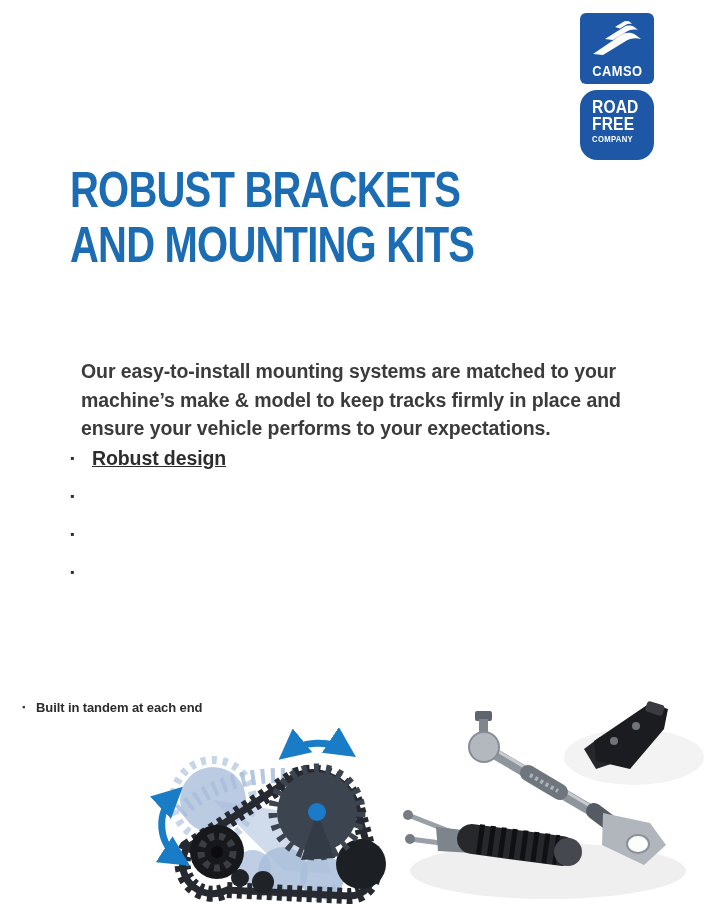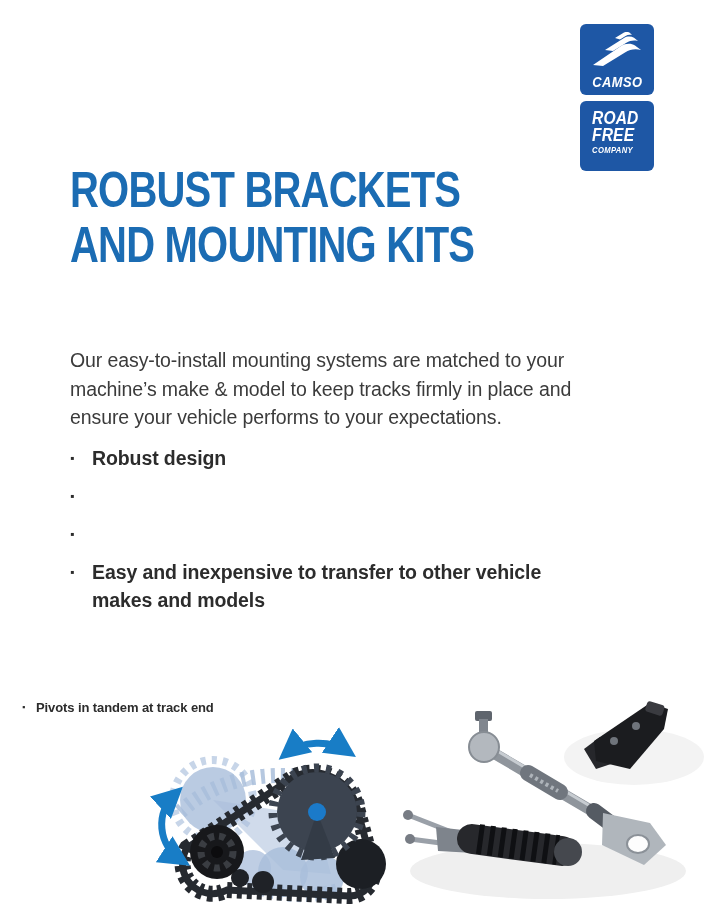--- a/index.html
+++ b/index.html
@@ -1,65 +1,65 @@
 <!DOCTYPE html>
 <html style="--logo-blue: #1e57a5; --heading-blue: #1b6cb3; --body-text: #3b3b3b; --bullet-text: #2c2c2c; --arrow-blue: #187dc6; --hub-blue: #1b7ac9; --ghost-blue: #a9bedb; --track-dark: #262a30;"><head>
 <meta charset="utf-8">
 <style>
   html,body{margin:0;padding:0;background:#ffffff;}
   .page{
     position:relative;width:720px;height:920px;background:#ffffff;overflow:hidden;
     font-family:"Liberation Sans",sans-serif;
   }
   
-  .logo-stack{position:absolute;left:580px;top:24px;width:68px;font-style:italic;}
+  .logo-stack{position:absolute;left:580px;top:13px;width:68px;}
   .logo-box{
     background:var(--logo-blue,#1e57a5);border-radius:6px;color:#ffffff;
     box-sizing:border-box;
   }
   .camso-box{width:74px;height:71px;display:flex;flex-direction:column;align-items:center;justify-content:flex-end;padding-bottom:6px;}
   .camso-box svg{position:absolute;top:8px;left:11px;}
   .camso-word{
     font-weight:700;font-size:14px;letter-spacing:.5px;line-height:14px;
     transform:scaleX(.92);transform-origin:center;
   }
-  .roadfree-box{width:74px;height:70px;margin-top:6px;padding:8px 0 0 12px;}
+  .roadfree-box{width:74px;height:70px;margin-top:6px;padding:8px 0 0 12px;border-radius:17px;}
   .rf-line{
     display:block;font-weight:700;font-size:19px;line-height:17px;letter-spacing:.2px;
     transform:scaleX(.82);transform-origin:0 0;white-space:nowrap;
   }
   .rf-company{
     display:block;font-weight:700;font-size:8.5px;line-height:12px;letter-spacing:.4px;
     transform:scaleX(.9);transform-origin:0 0;white-space:nowrap;margin-top:1px;
   }
   
   .heading{
     position:absolute;left:70px;top:163px;margin:0;
     color:var(--heading-blue,#1b6cb3);
     font-size:50px;line-height:55px;font-weight:700;letter-spacing:-1px;
     transform:scaleX(.8);transform-origin:0 0;
   }
   .h-line{display:block;white-space:nowrap;}
   
   .intro{
-    position:absolute;left:70px;top:346px;margin:0;width:600px;
+    position:absolute;left:70px;top:346px;margin:11px;width:600px;
     color:var(--body-text,#3b3b3b);
-    font-size:19.5px;line-height:28.5px;font-weight:400;letter-spacing:-.1px;
+    font-size:19.5px;line-height:28.5px;font-weight:700;letter-spacing:-.1px;
     white-space:pre-line;
   }
   
   .bullets{position:absolute;left:70px;top:444px;margin:0;padding:0;list-style:none;width:580px;}
   .bullet{display:flex;align-items:flex-start;margin:0 0 10px 0;}
   .marker{
     flex:0 0 auto;width:22px;font-size:12px;line-height:28px;
     color:var(--bullet-text,#2c2c2c);
   }
   .b-text{
     color:var(--bullet-text,#2c2c2c);font-weight:700;font-size:19.5px;line-height:28px;
-    letter-spacing:-.1px;white-space:pre-line;
+    letter-spacing:-.1px;white-space:pre-line;text-decoration:underline;
   }
   
   .fig-caption{position:absolute;left:22px;top:699px;display:flex;align-items:flex-start;}
   .fig-caption .marker{width:14px;font-size:9px;line-height:17px;}
   .cap-text{
     color:var(--bullet-text,#2c2c2c);font-weight:700;font-size:13px;line-height:17px;
     letter-spacing:-.1px;white-space:nowrap;
   }
   
   .track-art{position:absolute;left:135px;top:720px;width:285px;height:195px;}
@@ -101,28 +101,26 @@
       <span class="b-text">Robust design</span>
     </li>
     <li class="bullet">
       <span class="marker">▪</span>
     </li>
     <li class="bullet">
       <span class="marker">▪</span>
     </li>
     <li class="bullet">
       <span class="marker">▪</span>
-      <span class="b-text">Easy and inexpensive to transfer to other vehicle
-makes and models</span>
     </li>
   </ul>
 
   <div class="fig-caption">
     <span class="marker">▪</span>
-    <span class="cap-text">Pivots in tandem at track end</span>
+    <span class="cap-text">Built in tandem at each end</span>
   </div>
 
   <svg class="track-art" viewBox="0 0 285 195" aria-hidden="true">
     <defs>
       <marker id="ah" viewBox="0 0 10 10" refX="6.5" refY="5" markerWidth="4.4" markerHeight="4.4" orient="auto-start-reverse">
         <path d="M0,0 L10,5 L0,10 Z" fill="var(--arrow-blue,#187dc6)"></path>
       </marker>
     </defs>
 
     <g fill="var(--ghost-blue,#a9bedb)" stroke="none">

